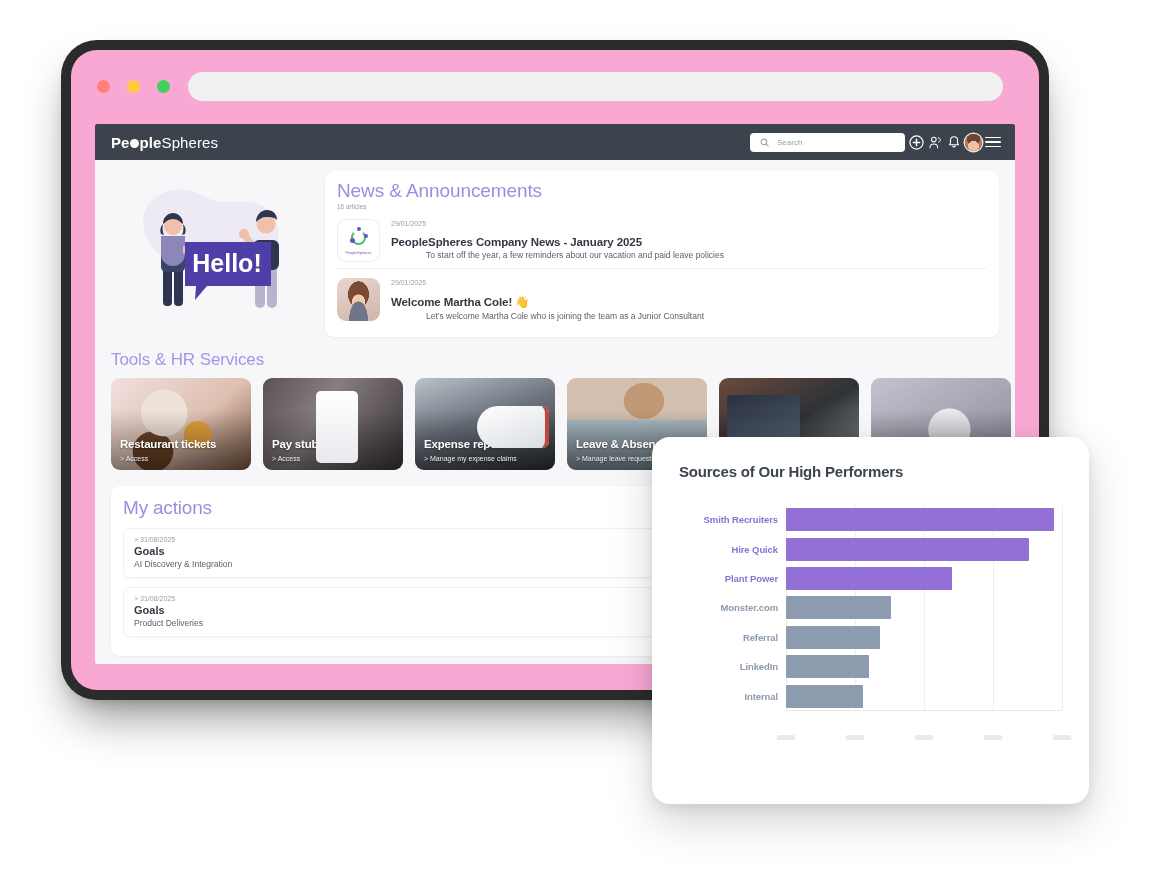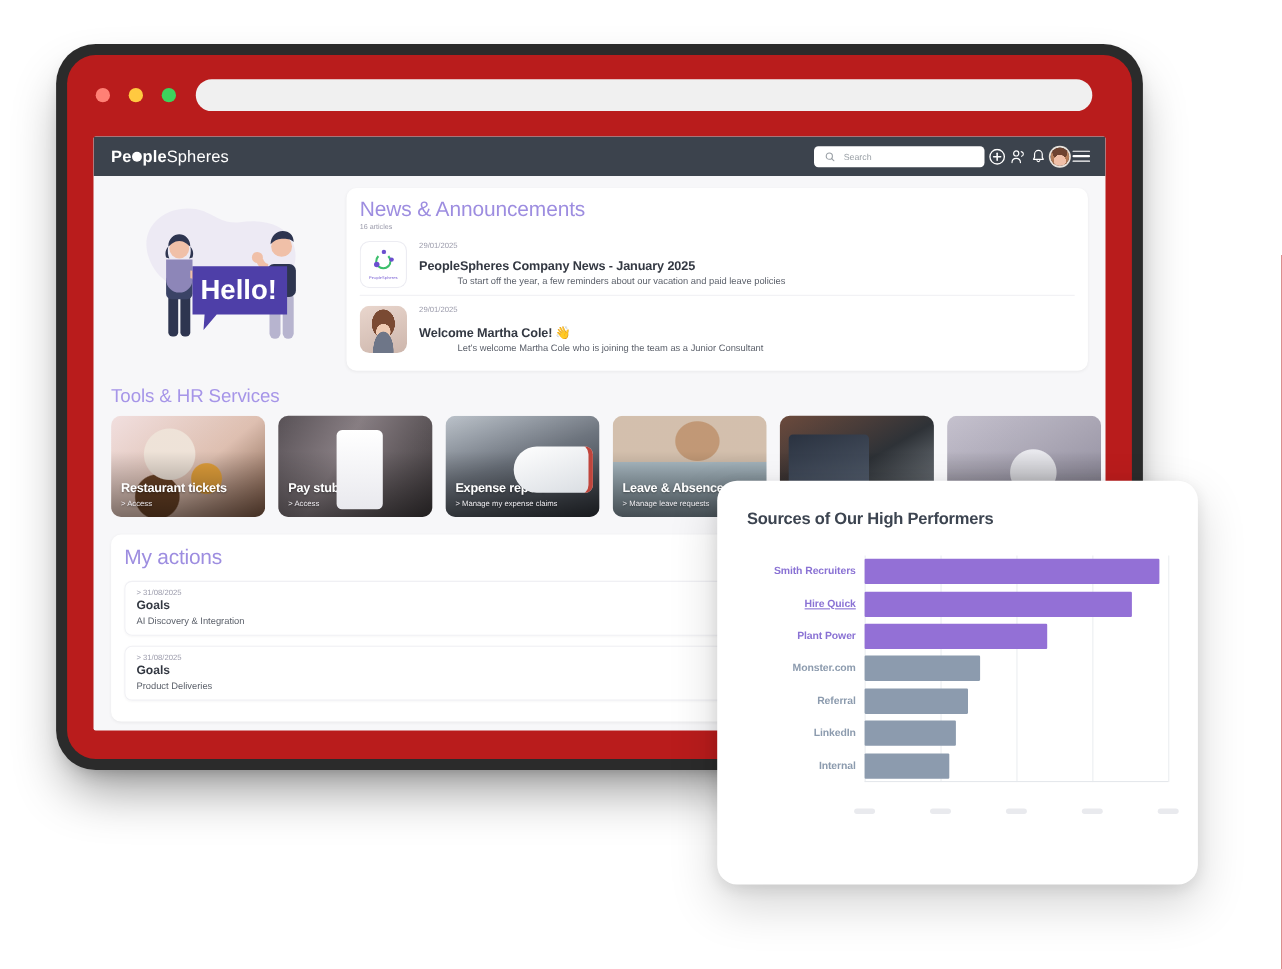--- a/index.html
+++ b/index.html
@@ -5,22 +5,22 @@
   * { box-sizing: border-box; margin:0; padding:0; }
   html,body { width:1165px; height:881px; overflow:hidden; }
   body {
     font-family: "Liberation Sans", sans-serif;
     background:#ffffff;
     position:relative;
   }
 
   
   #laptop{
-    position:absolute; left:61px; top:50px; width:968px; height:640px;
-    background:#b91c1c; border-radius:26px;
+    position:absolute; left:71px; top:50px; width:968px; height:640px;
+    background:#f9a8d4; border-radius:26px;
     box-shadow: 0 0 0 10px #2b2b2b, 0 26px 46px rgba(0,0,0,.42), 0 8px 18px rgba(0,0,0,.3);
   }
   #browser-chrome{ height:74px; position:relative; }
   .dots{ position:absolute; left:26px; top:30px; display:flex; gap:17px; }
   .dot{ width:13px; height:13px; border-radius:50%; }
   .dot.r{ background:#FF8075; } .dot.y{ background:#FFC940; } .dot.g{ background:#3ED25C; }
   #url-bar{ position:absolute; left:117px; top:22px; width:815px; height:29px;
             background:#F0F0F0; border-radius:15px; }
 
   
@@ -349,21 +349,21 @@
         <div class="gline" style="left: 75%;"></div>
         <div class="gline" style="left: 100%;"></div>
       </div>
     <div class="axis-bottom"></div>
     <div class="bars" id="bars">
         <div class="brow" style="top: 0%; height: 14.2857%;">
           <span class="blabel" style="color: rgb(138, 114, 212);">Smith Recruiters</span>
           <div class="bbar" style="width: 97%; background: rgb(147, 112, 214);"></div>
         </div>
         <div class="brow" style="top: 14.2857%; height: 14.2857%;">
-          <span class="blabel" style="color: rgb(138, 114, 212); text-decoration: underline;">Hire Quick</span>
+          <span class="blabel" style="color: rgb(138, 114, 212);">Hire Quick</span>
           <div class="bbar" style="width: 88%; background: rgb(147, 112, 214);"></div>
         </div>
         <div class="brow" style="top: 28.5714%; height: 14.2857%;">
           <span class="blabel" style="color: rgb(138, 114, 212);">Plant Power</span>
           <div class="bbar" style="width: 60%; background: rgb(147, 112, 214);"></div>
         </div>
         <div class="brow" style="top: 42.8571%; height: 14.2857%;">
           <span class="blabel" style="color: rgb(140, 155, 174);">Monster.com</span>
           <div class="bbar" style="width: 38%; background: rgb(140, 155, 174);"></div>
         </div>

